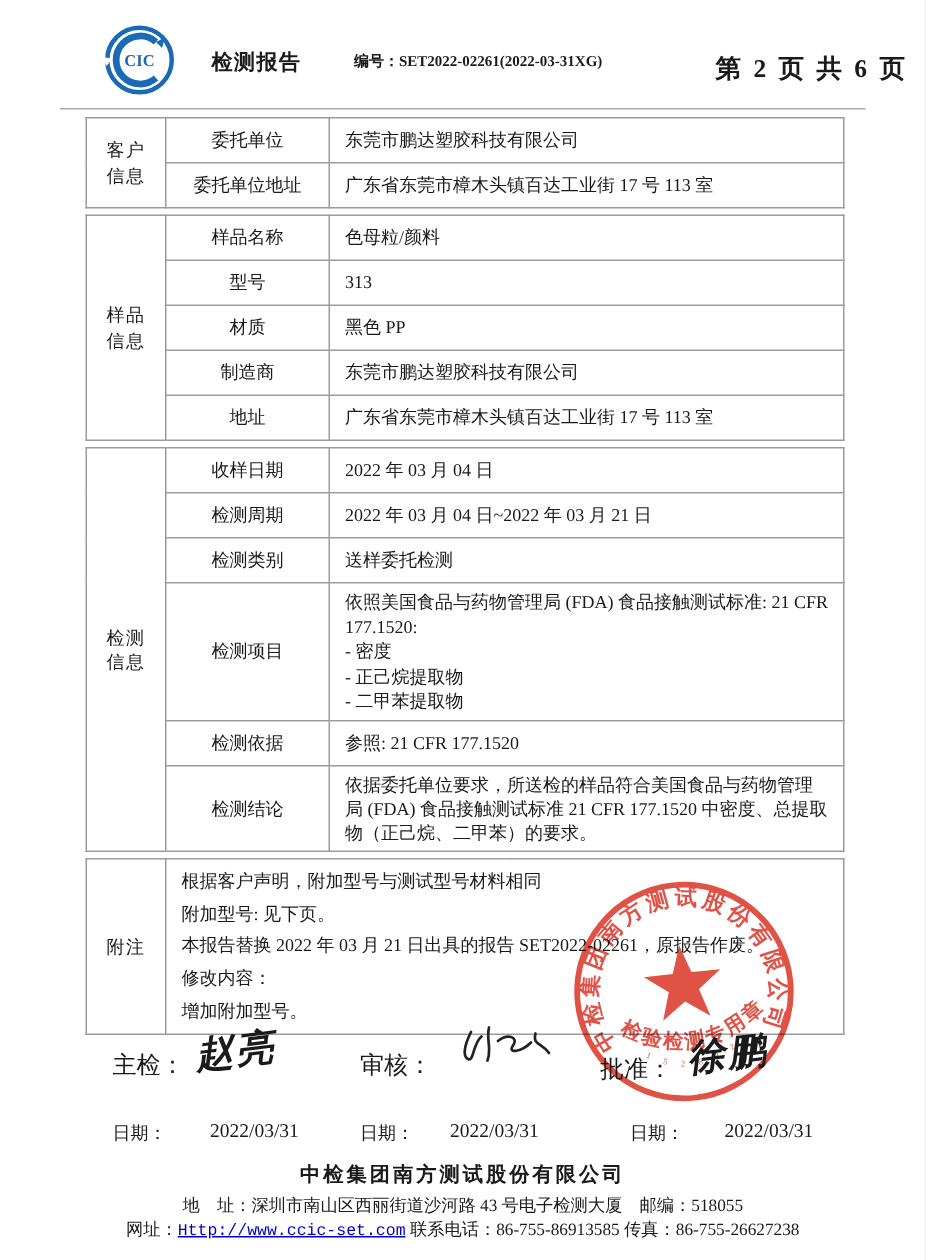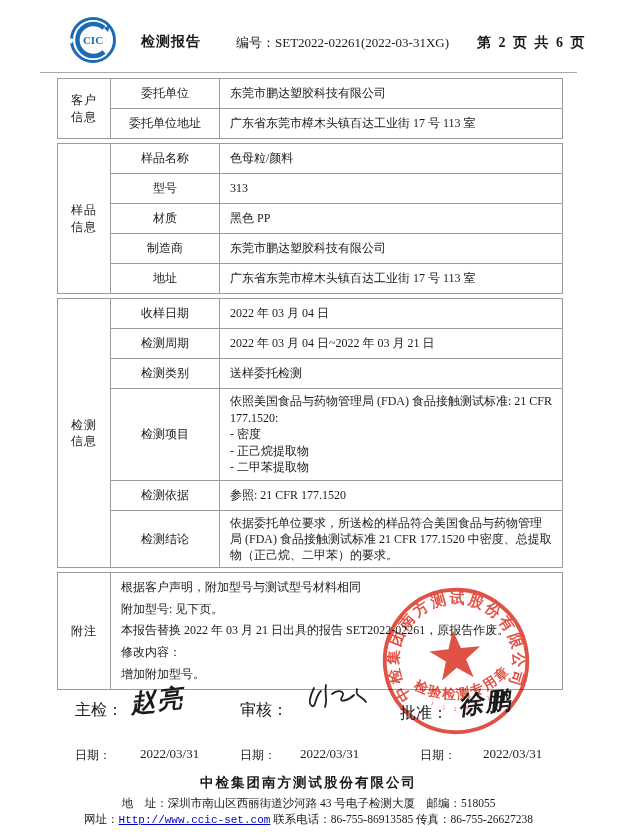--- a/index.html
+++ b/index.html
@@ -2,22 +2,22 @@
 <html><head>
 <meta charset="utf-8">
 <style>
   html,body{margin:0;padding:0;background:#e8e8e8;}
   .page{position:relative;width:617px;height:840px;background:#ffffff;margin:0 auto;
         font-family:"Liberation Serif","DejaVu Serif",serif;color:#1a1a1a;overflow:hidden;}
 
   
   .hdr-logo{position:absolute;left:60px;top:14px;width:66px;height:52px;}
   .hdr-title{position:absolute;left:141px;top:33px;font-size:14px;font-weight:bold;letter-spacing:1px;}
-  .hdr-no{position:absolute;left:236px;top:34px;font-size:13px;font-weight:normal;}
-  .hdr-page{position:absolute;left:477px;top:34px;font-size:14px;font-weight:bold;letter-spacing:2px;}
+  .hdr-no{position:absolute;left:236px;top:34px;font-size:10px;font-weight:bold;}
+  .hdr-page{position:absolute;left:477px;top:34px;font-size:17px;font-weight:bold;letter-spacing:2px;}
   .hdr-divider{position:absolute;left:40px;right:40px;top:72px;border-top:1.5px solid #a9a9a9;}
 
   
   .content{position:absolute;left:57px;top:78px;width:574px;}
   table.sec{border-collapse:collapse;width:506px;table-layout:fixed;margin-bottom:4px;}
   table.sec td{border:1px solid #9b9b9b;font-size:12px;padding:4px 10px;line-height:1.35;
                vertical-align:middle;word-break:break-word;}
   td.seclab{width:32px;text-align:center;padding:4px 9px;letter-spacing:1px;}
   td.fld{width:88px;text-align:center;}
   tr.std td{height:21px;}

